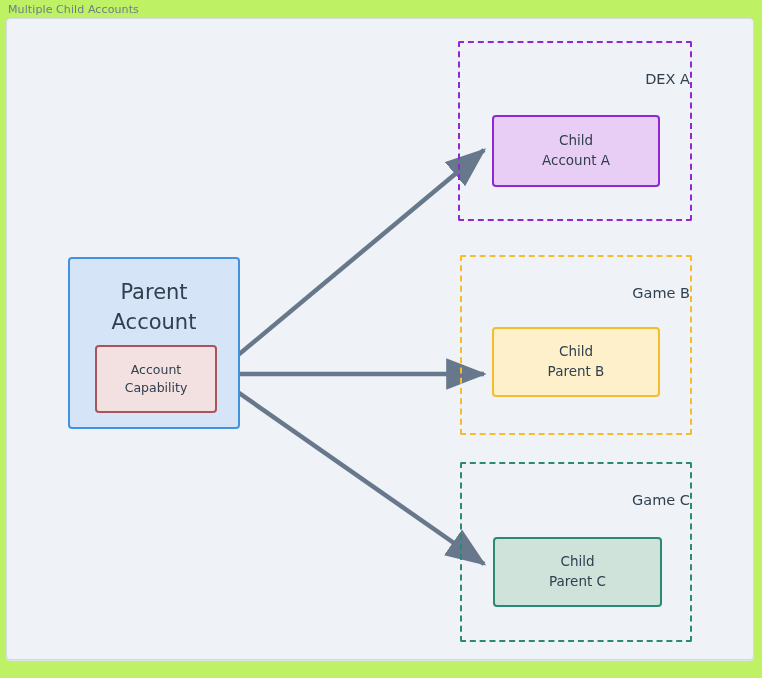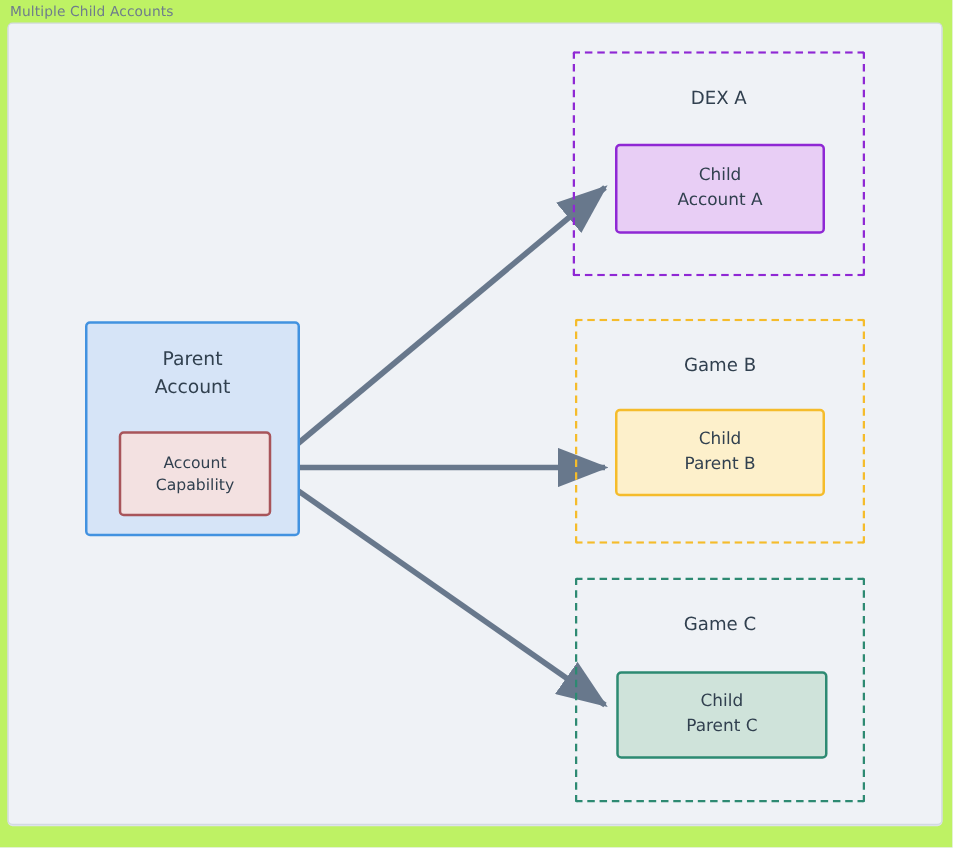--- a/index.html
+++ b/index.html
@@ -75,21 +75,21 @@
     top: 257px;
     width: 172px;
     height: 172px;
     background: #d6e4f7;
     border: 2px solid #4292e0;
     border-radius: 4px;
     justify-content: flex-start;
     padding-top: 18px;
   }
   #parent-account-label {
-    font-size: 15px;
+    font-size: 21px;
     color: #31404f;
   }
 
   
   #account-capability {
     position: absolute;
     left: 25px;
     top: 86px;
     width: 122px;
     height: 68px;
@@ -113,21 +113,21 @@
     box-sizing: border-box;
     border-width: 2px;
     border-style: dashed;
     border-radius: 2px;
     background: transparent;
   }
   .group-title {
     position: absolute;
     left: 0;
     right: 0;
-    text-align: center;
+    text-align: right;
     font-size: 14.5px;
     color: #31404f;
   }
 
   #group-dex-a  { left: 458px; top: 41px;  width: 234px; height: 180px; border-color: #8f28d4; }
   #group-defi-b { left: 460px; top: 255px; width: 232px; height: 180px; border-color: #f5bc2b; }
   #group-game-c { left: 460px; top: 462px; width: 232px; height: 180px; border-color: #2d8a72; }
 
   #group-dex-a  .group-title { top: 28px; }
   #group-defi-b .group-title { top: 28px; }

